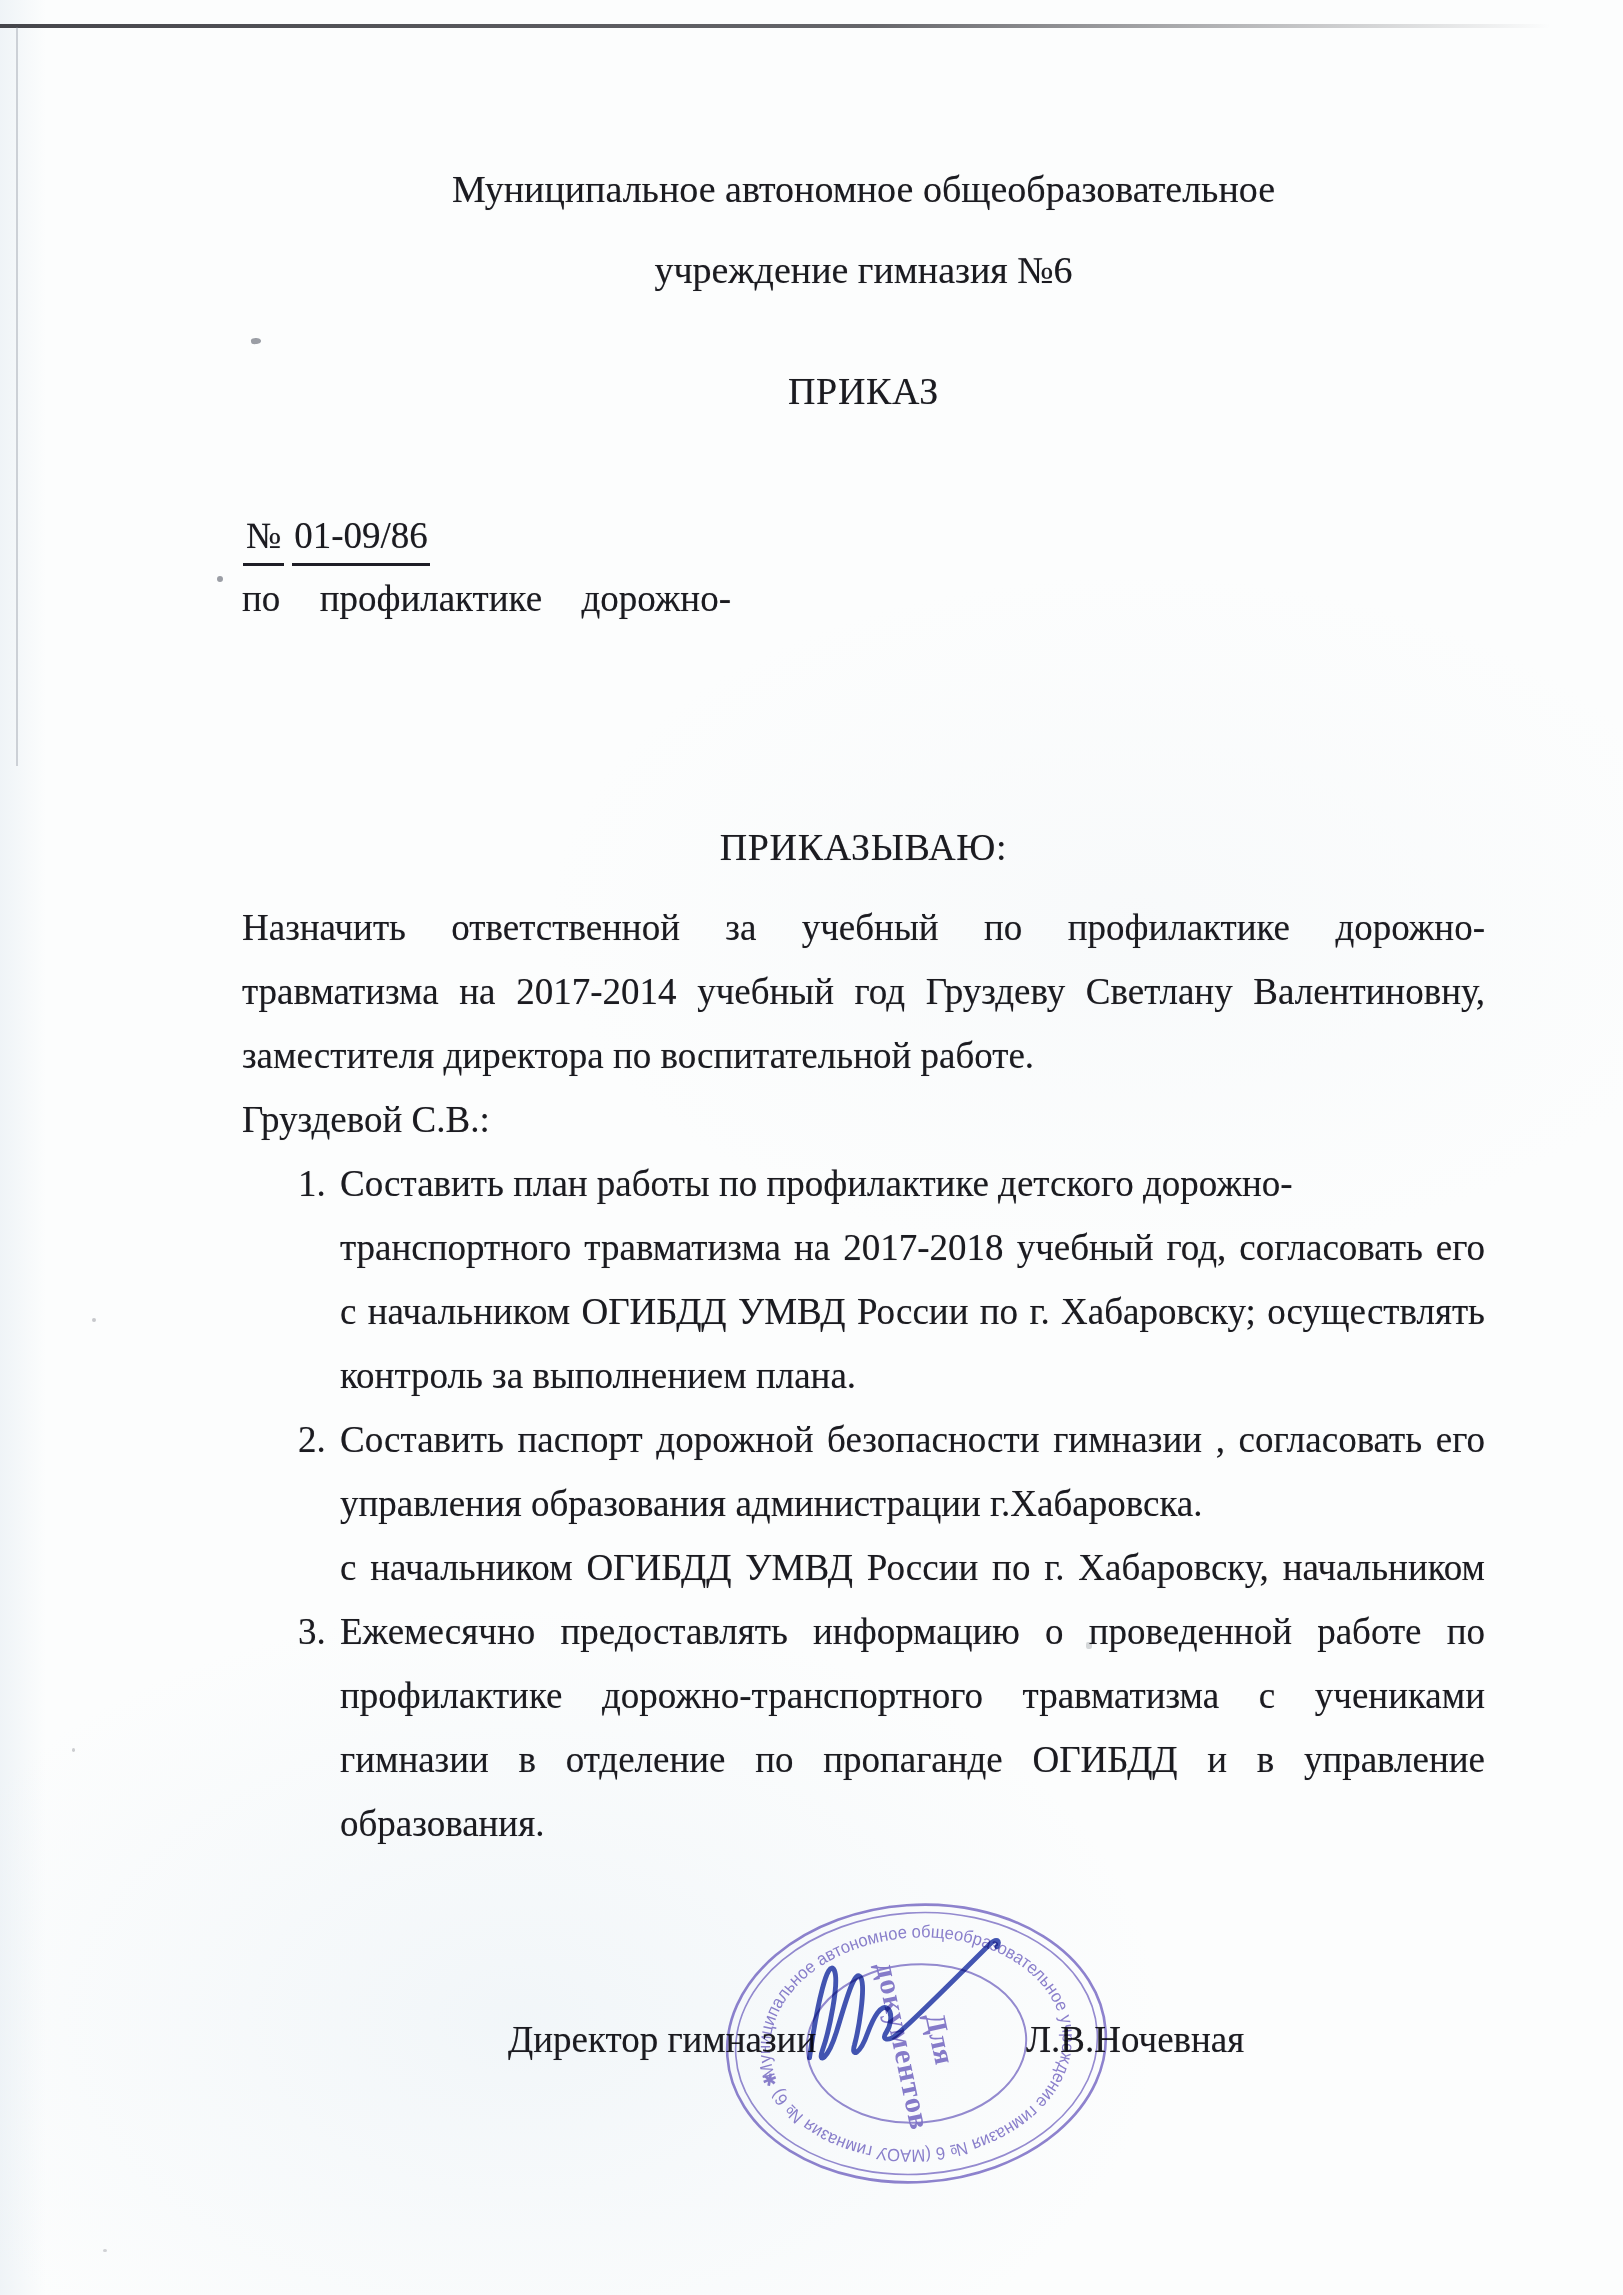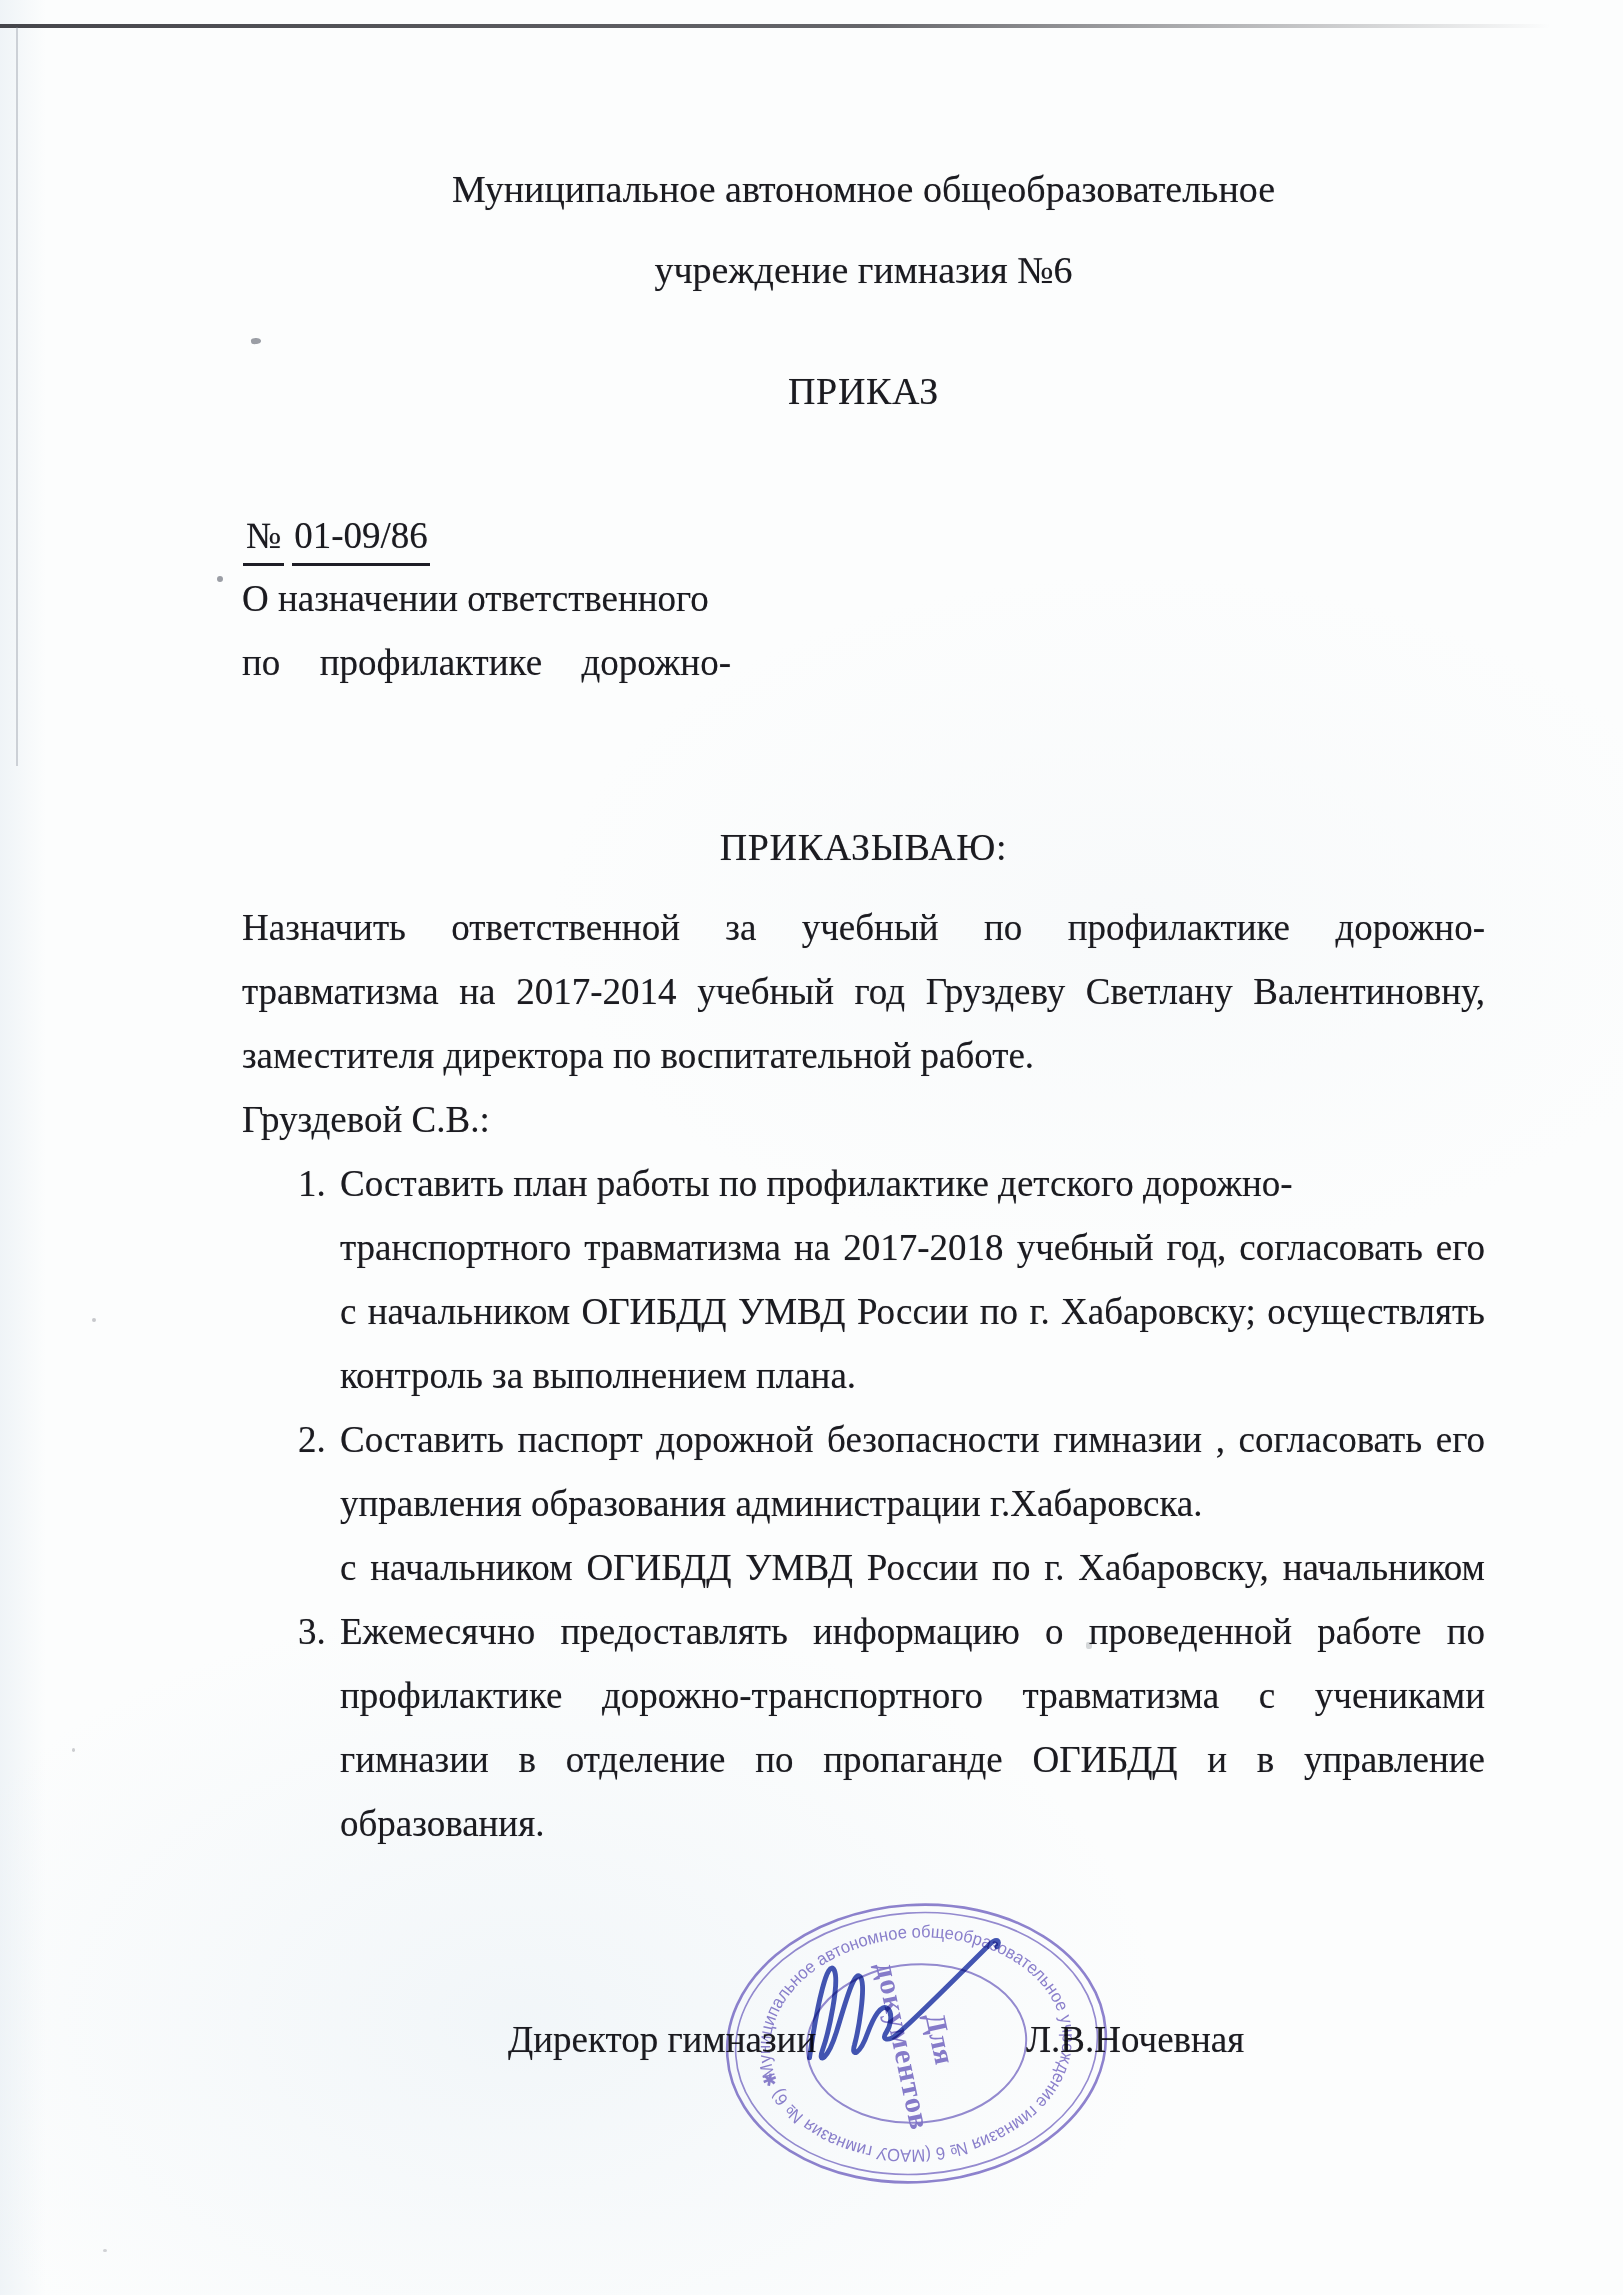--- a/index.html
+++ b/index.html
@@ -78,21 +78,20 @@
   <div class="abs h center org2">учреждение гимназия №6</div>
 
   <div class="abs h center doc-type">ПРИКАЗ</div>
 
 
   <div class="abs tline num-line">
     <span class="u u-first">№</span><span class="u">01-09/86</span>
   </div>
 
   <div class="abs subject">
-      <div class="tline">О назначении ответственного</div>
       <div class="tline fill">по профилактике дорожно-</div>
     </div>
 
   <div class="abs h center resolution">ПРИКАЗЫВАЮ:</div>
 
   <div class="abs main-flow">
     <div>
         <div class="tline fill">Назначить ответственной за учебный по профилактике дорожно-транспортного</div>
         <div class="tline fill">травматизма на 2017-2014 учебный год Груздеву Светлану Валентиновну,</div>
         <div class="tline">заместителя директора по воспитательной работе.</div>

